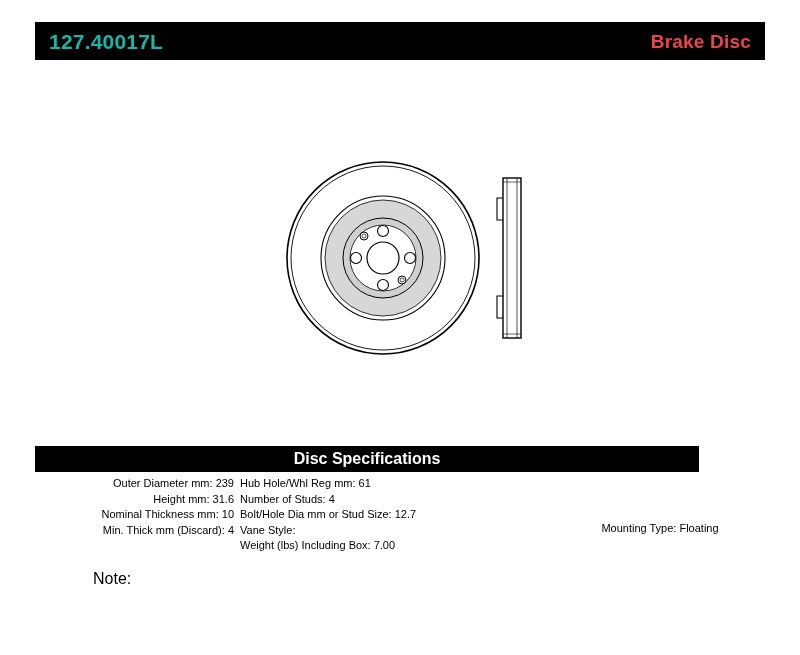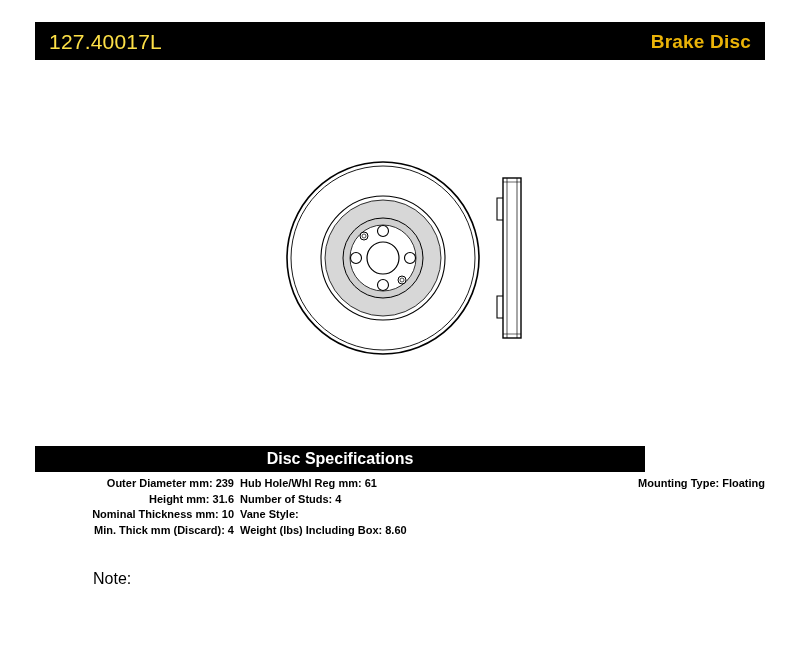--- a/index.html
+++ b/index.html
@@ -24,28 +24,28 @@
     width: 730px;
     height: 38px;
     background: #000000;
     display: flex;
     align-items: center;
     justify-content: space-between;
     box-sizing: border-box;
     padding: 0 14px;
   }
   .part-number {
-    color: #fde047;
+    color: #14b8a6;
     font-size: 21px;
-    font-weight: normal;
+    font-weight: bold;
     letter-spacing: 0.2px;
     line-height: 1;
   }
   .product-type {
-    color: #eab308;
+    color: #ef4444;
     font-size: 19px;
     font-weight: bold;
     letter-spacing: 0.2px;
     line-height: 1;
   }
 
   
   .drawing-area {
     position: absolute;
     left: 35px;
@@ -55,21 +55,21 @@
   }
   .drawing-area svg {
     display: block;
   }
 
   
   .specs-bar {
     position: absolute;
     left: 35px;
     top: 446px;
-    width: 610px;
+    width: 664px;
     height: 26px;
     background: #000000;
     display: flex;
     align-items: center;
     justify-content: center;
   }
   .specs-bar-title {
     color: #ffffff;
     font-size: 16px;
     font-weight: bold;
@@ -80,40 +80,41 @@
   .specs-wrap {
     position: absolute;
     left: 35px;
     top: 476px;
     width: 730px;
     display: flex;
     align-items: flex-start;
   }
   .spec-col {
     font-size: 11px;
-    font-weight: bold;
+    font-weight: normal;
     line-height: 15.5px;
   }
   .spec-col.left {
     width: 205px;
     text-align: right;
     padding-right: 6px;
     box-sizing: border-box;
   }
   .spec-col.middle {
     width: 305px;
     text-align: left;
     padding-right: 8px;
     box-sizing: border-box;
   }
   .spec-col.right {
     width: 220px;
-    text-align: right;
+    text-align: center;
     padding-left: 10px;
     box-sizing: border-box;
+    margin-top: 45px;
   }
   .spec-line {
     white-space: nowrap;
   }
 
   
   .note {
     position: absolute;
     left: 93px;
     top: 570px;
@@ -177,21 +178,22 @@
 <div class="specs-wrap">
   <div class="spec-col left">
     <div class="spec-line">Outer Diameter mm: 239</div>
     <div class="spec-line">Height mm: 31.6</div>
     <div class="spec-line">Nominal Thickness mm: 10</div>
     <div class="spec-line">Min. Thick mm (Discard): 4</div>
   </div>
   <div class="spec-col middle">
     <div class="spec-line">Hub Hole/Whl Reg mm: 61</div>
     <div class="spec-line">Number of Studs: 4</div>
+    <div class="spec-line">Bolt/Hole Dia mm or Stud Size: 12.7</div>
     <div class="spec-line">Vane Style:</div>
-    <div class="spec-line">Weight (lbs) Including Box: 8.60</div>
+    <div class="spec-line">Weight (lbs) Including Box: 7.00</div>
   </div>
   <div class="spec-col right">
     <div class="spec-line">Mounting Type: Floating</div>
   </div>
 </div>
 
 <div class="note">Note:</div>
 
 </body></html>

